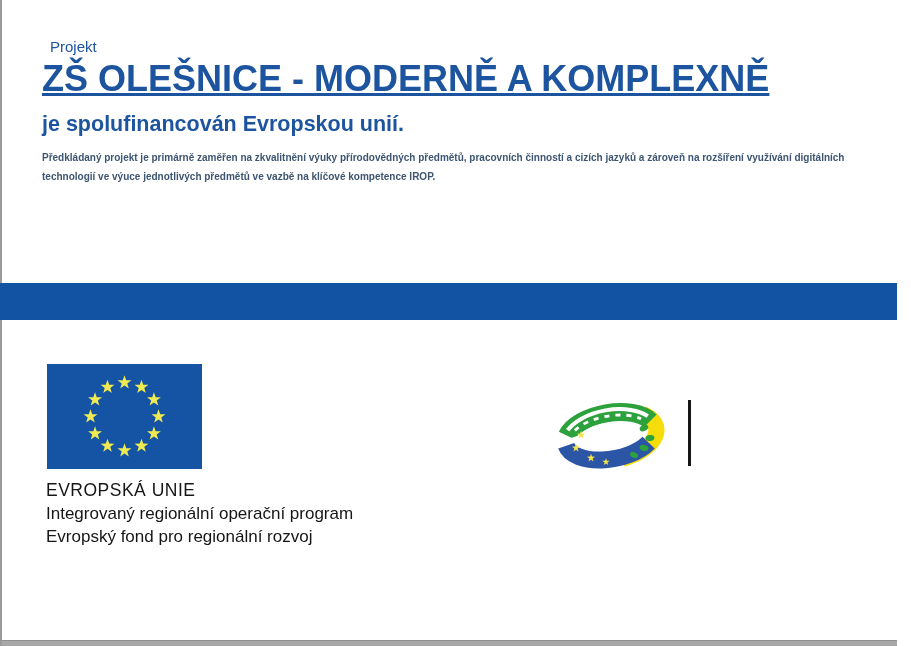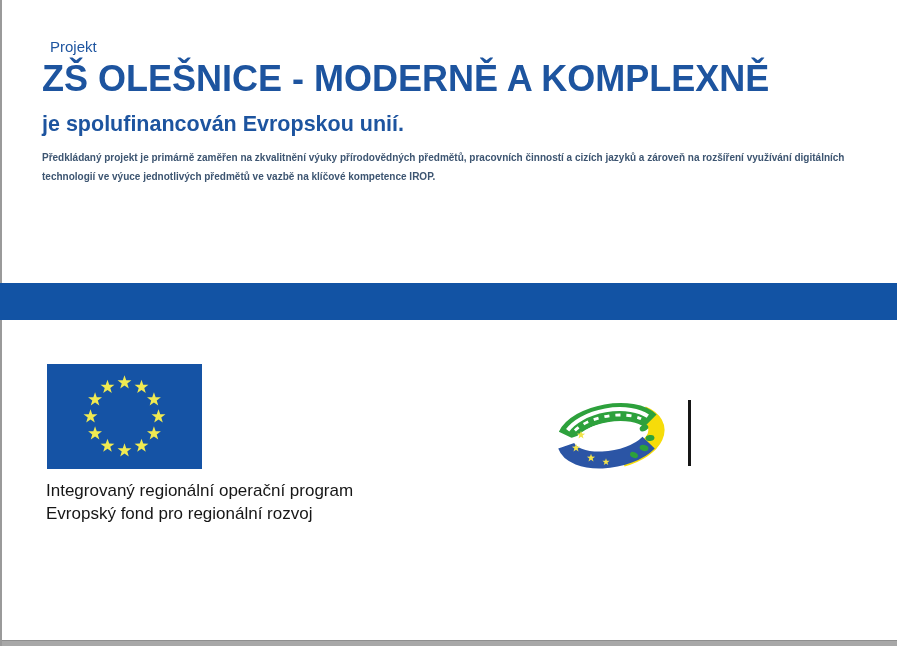--- a/index.html
+++ b/index.html
@@ -7,21 +7,21 @@
     width:911px;height:646px;overflow:hidden;background:#ffffff;
     font-family:"Liberation Sans","DejaVu Sans",sans-serif;
     position:relative;
   }
   .abs{position:absolute;}
   
   .frame-left{left:0;top:0;width:2px;height:646px;background:var(--frame-gray-left);}
   .frame-bottom{left:0;top:640px;width:897px;height:6px;background:var(--frame-gray-bottom);border-top:1px solid #8f8f8f;box-sizing:border-box;}
   
   .kicker{left:42px;top:37px;font-size:15px;line-height:19px;color:var(--heading-blue);margin-left:8px;}
-  .title{left:42px;top:57px;font-size:36px;line-height:44px;font-weight:bold;color:var(--heading-blue);white-space:nowrap;}
+  .title{left:42px;top:57px;font-size:36px;line-height:44px;font-weight:bold;color:var(--heading-blue);white-space:nowrap;text-decoration:underline;}
   .subtitle{left:42px;top:111px;font-size:21.5px;line-height:26px;font-weight:bold;color:var(--heading-blue);white-space:nowrap;}
   .description{left:42px;top:148px;width:814px;font-size:10px;line-height:19.2px;color:var(--body-blue);font-weight:bold;}
   
   .band{left:0;top:283px;width:897px;height:37px;background:var(--band-blue);}
   
   .eu-flag{left:47px;top:364px;width:155px;height:105px;}
   .eu-text{left:46px;top:479px;color:var(--text-black);font-size:17px;line-height:23px;}
   .eu-text .caps{font-size:17.5px;letter-spacing:.5px;}
   
   .mmr-logo{left:554px;top:398px;width:118px;height:74px;}
@@ -53,20 +53,21 @@
       <polygon points="77.50,79.20 79.22,84.14 84.44,84.24 80.28,87.40 81.79,92.41 77.50,89.42 73.21,92.41 74.72,87.40 70.56,84.24 75.78,84.14"></polygon>
       <polygon points="60.50,74.64 62.22,79.58 67.44,79.69 63.28,82.85 64.79,87.85 60.50,84.86 56.21,87.85 57.72,82.85 53.56,79.69 58.78,79.58"></polygon>
       <polygon points="48.06,62.20 49.77,67.14 55.00,67.24 50.83,70.40 52.35,75.41 48.06,72.42 43.76,75.41 45.28,70.40 41.11,67.24 46.34,67.14"></polygon>
       <polygon points="43.50,45.20 45.22,50.14 50.44,50.24 46.28,53.40 47.79,58.41 43.50,55.42 39.21,58.41 40.72,53.40 36.56,50.24 41.78,50.14"></polygon>
       <polygon points="48.06,28.20 49.77,33.14 55.00,33.24 50.83,36.40 52.35,41.41 48.06,38.42 43.76,41.41 45.28,36.40 41.11,33.24 46.34,33.14"></polygon>
       <polygon points="60.50,15.76 62.22,20.69 67.44,20.80 63.28,23.96 64.79,28.96 60.50,25.98 56.21,28.96 57.72,23.96 53.56,20.80 58.78,20.69"></polygon>
     </g>
 </svg>
 
 <div class="abs eu-text">
+  <div class="caps">EVROPSKÁ UNIE</div>
   <div>Integrovaný regionální operační program</div>
   <div>Evropský fond pro regionální rozvoj</div>
 </div>
 
 <svg class="abs mmr-logo" viewBox="0 0 118 74" xmlns="http://www.w3.org/2000/svg">
   <g transform="rotate(-10 56 38)">
 
     <path d="M 92 21.9 A 47 25 0 0 1 64.2 62.6" fill="none" stroke="#f6dc0a" stroke-width="16"></path>
 
     <path d="M 13.7 30.1 A 45 23 0 0 1 98.3 30.1" fill="none" stroke="#2da13c" stroke-width="18"></path>

